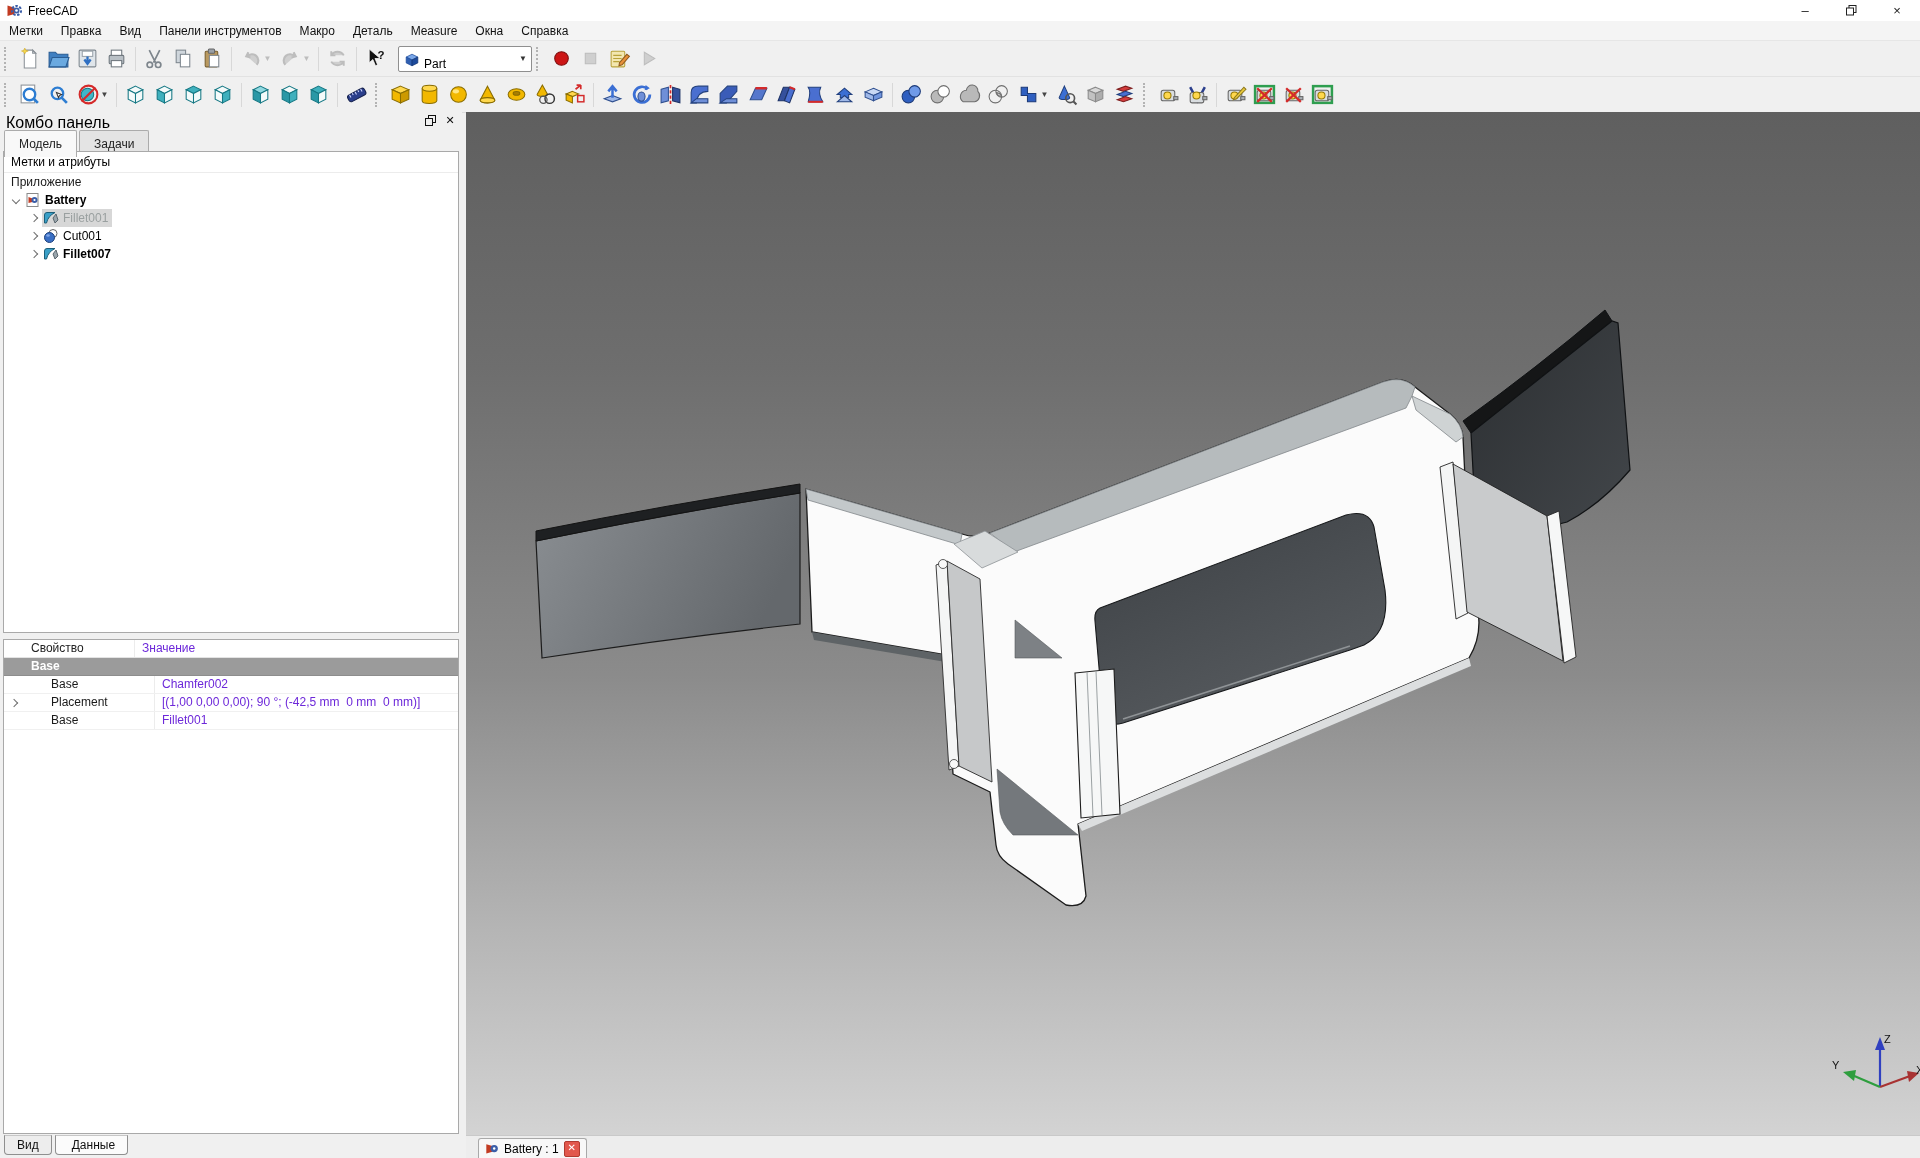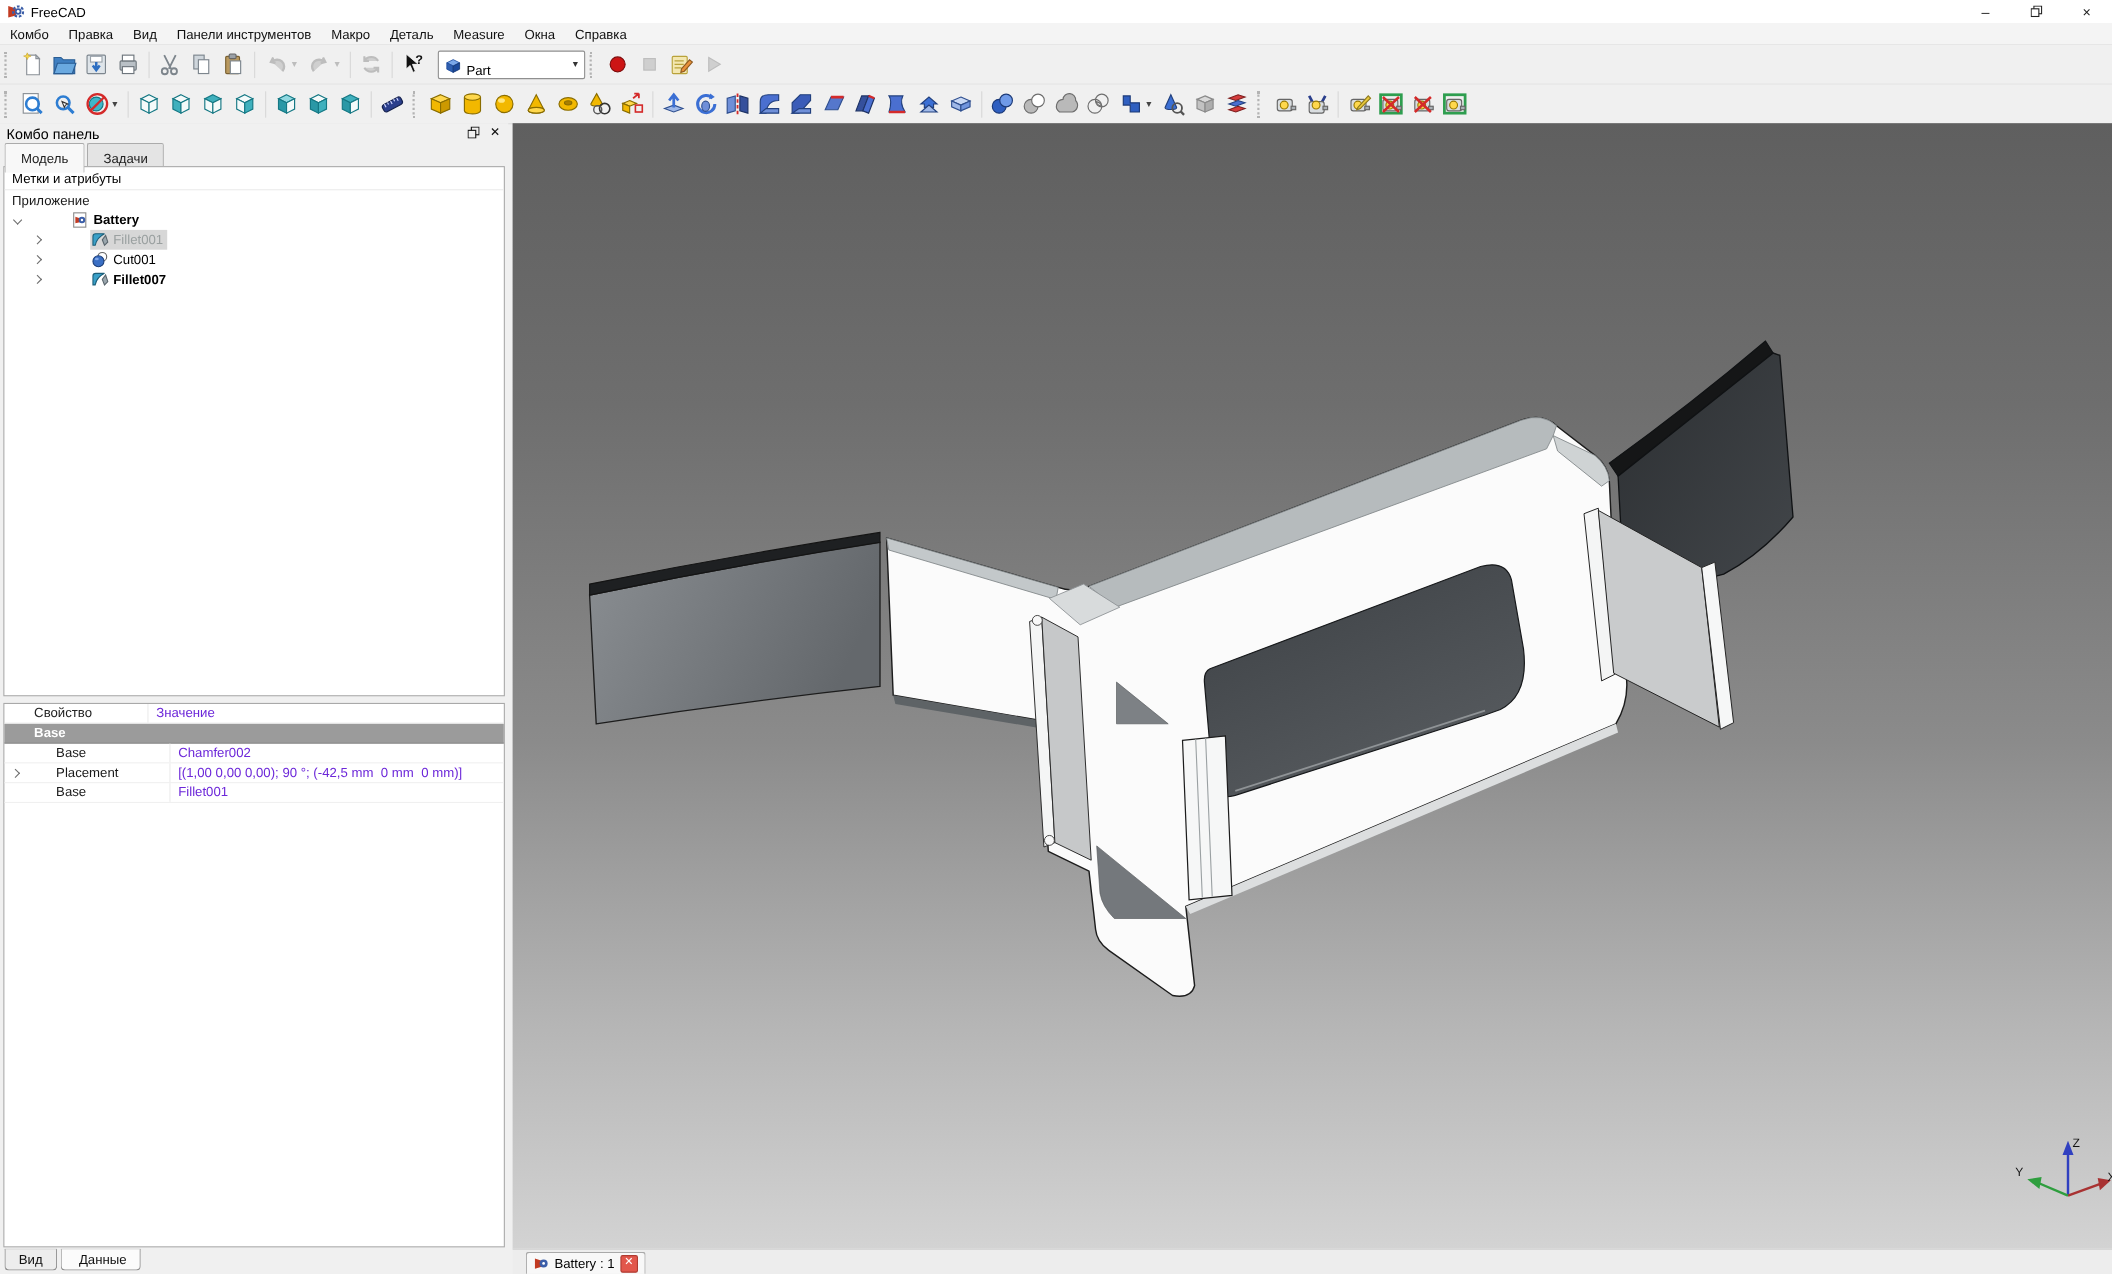--- a/index.html
+++ b/index.html
@@ -26,30 +26,30 @@
   .tbtn .caret{font-size:8px;color:#444;margin-left:1px;}
   .tbtn.dd{width:39px;}
   .tbtn.disabled svg *{stroke:#bdbdbd !important;fill:#cfcfcf !important;}
   .tbtn.disabled .caret{color:#bdbdbd;}
   .combo{height:24px;width:132px;margin-left:8px;background:#fff;border:1px solid #8f8f8f;display:flex;align-items:flex-end;border-radius:2px;}
   .combo svg{width:16px;height:16px;margin:0 4px 0 5px;}
   .combo .cval{flex:1;font-size:12px;color:#000;}
   .combo .carr{width:16px;height:100%;display:flex;align-items:center;justify-content:center;font-size:8px;color:#333;}
   
   .dock{position:absolute;left:0;top:112px;width:462px;height:1046px;background:#f0f0f0;}
-  .dock-title{position:absolute;left:6px;top:2px;font-size:13px;color:#000;}
+  .dock-title{position:absolute;left:6px;top:2px;font-size:16px;color:#000;}
   .dock-btns{position:absolute;right:6px;top:2px;display:flex;gap:8px;}
   .dock-btns .db{width:12px;height:12px;display:flex;align-items:center;justify-content:center;font-size:11px;color:#111;}
   .dtabs{position:absolute;left:4px;top:18px;display:flex;}
   .dtab{padding:6px 14px;font-size:12px;border:1px solid #ababab;border-bottom:none;background:#e4e4e4;color:#222;margin-right:2px;border-radius:2px 2px 0 0;}
   .dtab.active{background:#f8f8f8;position:relative;z-index:2;}
   .treebox{position:absolute;left:3px;top:39px;width:454px;height:480px;background:#fff;border:1px solid #a9a9a9;overflow:hidden;}
   .tree-header{height:20px;line-height:20px;padding-left:7px;border-bottom:1px solid #ececec;color:#000;}
   .tree-root{height:18px;line-height:18px;padding-left:7px;}
-  .trow{height:18px;display:flex;align-items:center;gap:40px;}
+  .trow{height:18px;display:flex;align-items:center;}
   .trow .chev{margin:0 5px;}
   .chev{display:inline-block;width:5px;height:5px;border-right:1.4px solid #6e6e6e;border-bottom:1.4px solid #6e6e6e;transform:rotate(-45deg);flex:none;}
   .chev.open{transform:rotate(45deg);}
   .trow .ticon{width:16px;height:16px;margin-right:4px;flex:none;}
   .trow .ticon svg{width:16px;height:16px;display:block;}
   .selwrap{display:flex;align-items:center;padding:1px 4px 1px 1px;}
   .selwrap.selected{background:#d7d7d7;}
   .tlabel{font-size:12px;color:#000;}
   .tlabel.bold{font-weight:bold;}
   .tlabel.muted{color:#9aa0a0;}
@@ -96,21 +96,21 @@
       <svg width="11" height="11" viewBox="0 0 11 11">
           <rect x="3" y="0.5" width="7" height="7" fill="none" stroke="#222"></rect>
           <rect x="0.5" y="3" width="7" height="7" fill="#fff" stroke="#222"></rect>
         </svg>
     </div>
     <div class="wbtn">×</div>
   </div>
 </div>
 
 <div class="menubar" id="menubar">
-    <div class="menu-item">Комбо</div>
+    <div class="menu-item">Метки</div>
     <div class="menu-item">Правка</div>
     <div class="menu-item">Вид</div>
     <div class="menu-item">Панели инструментов</div>
     <div class="menu-item">Макро</div>
     <div class="menu-item">Деталь</div>
     <div class="menu-item">Measure</div>
     <div class="menu-item">Окна</div>
     <div class="menu-item">Справка</div>
   </div>
 

